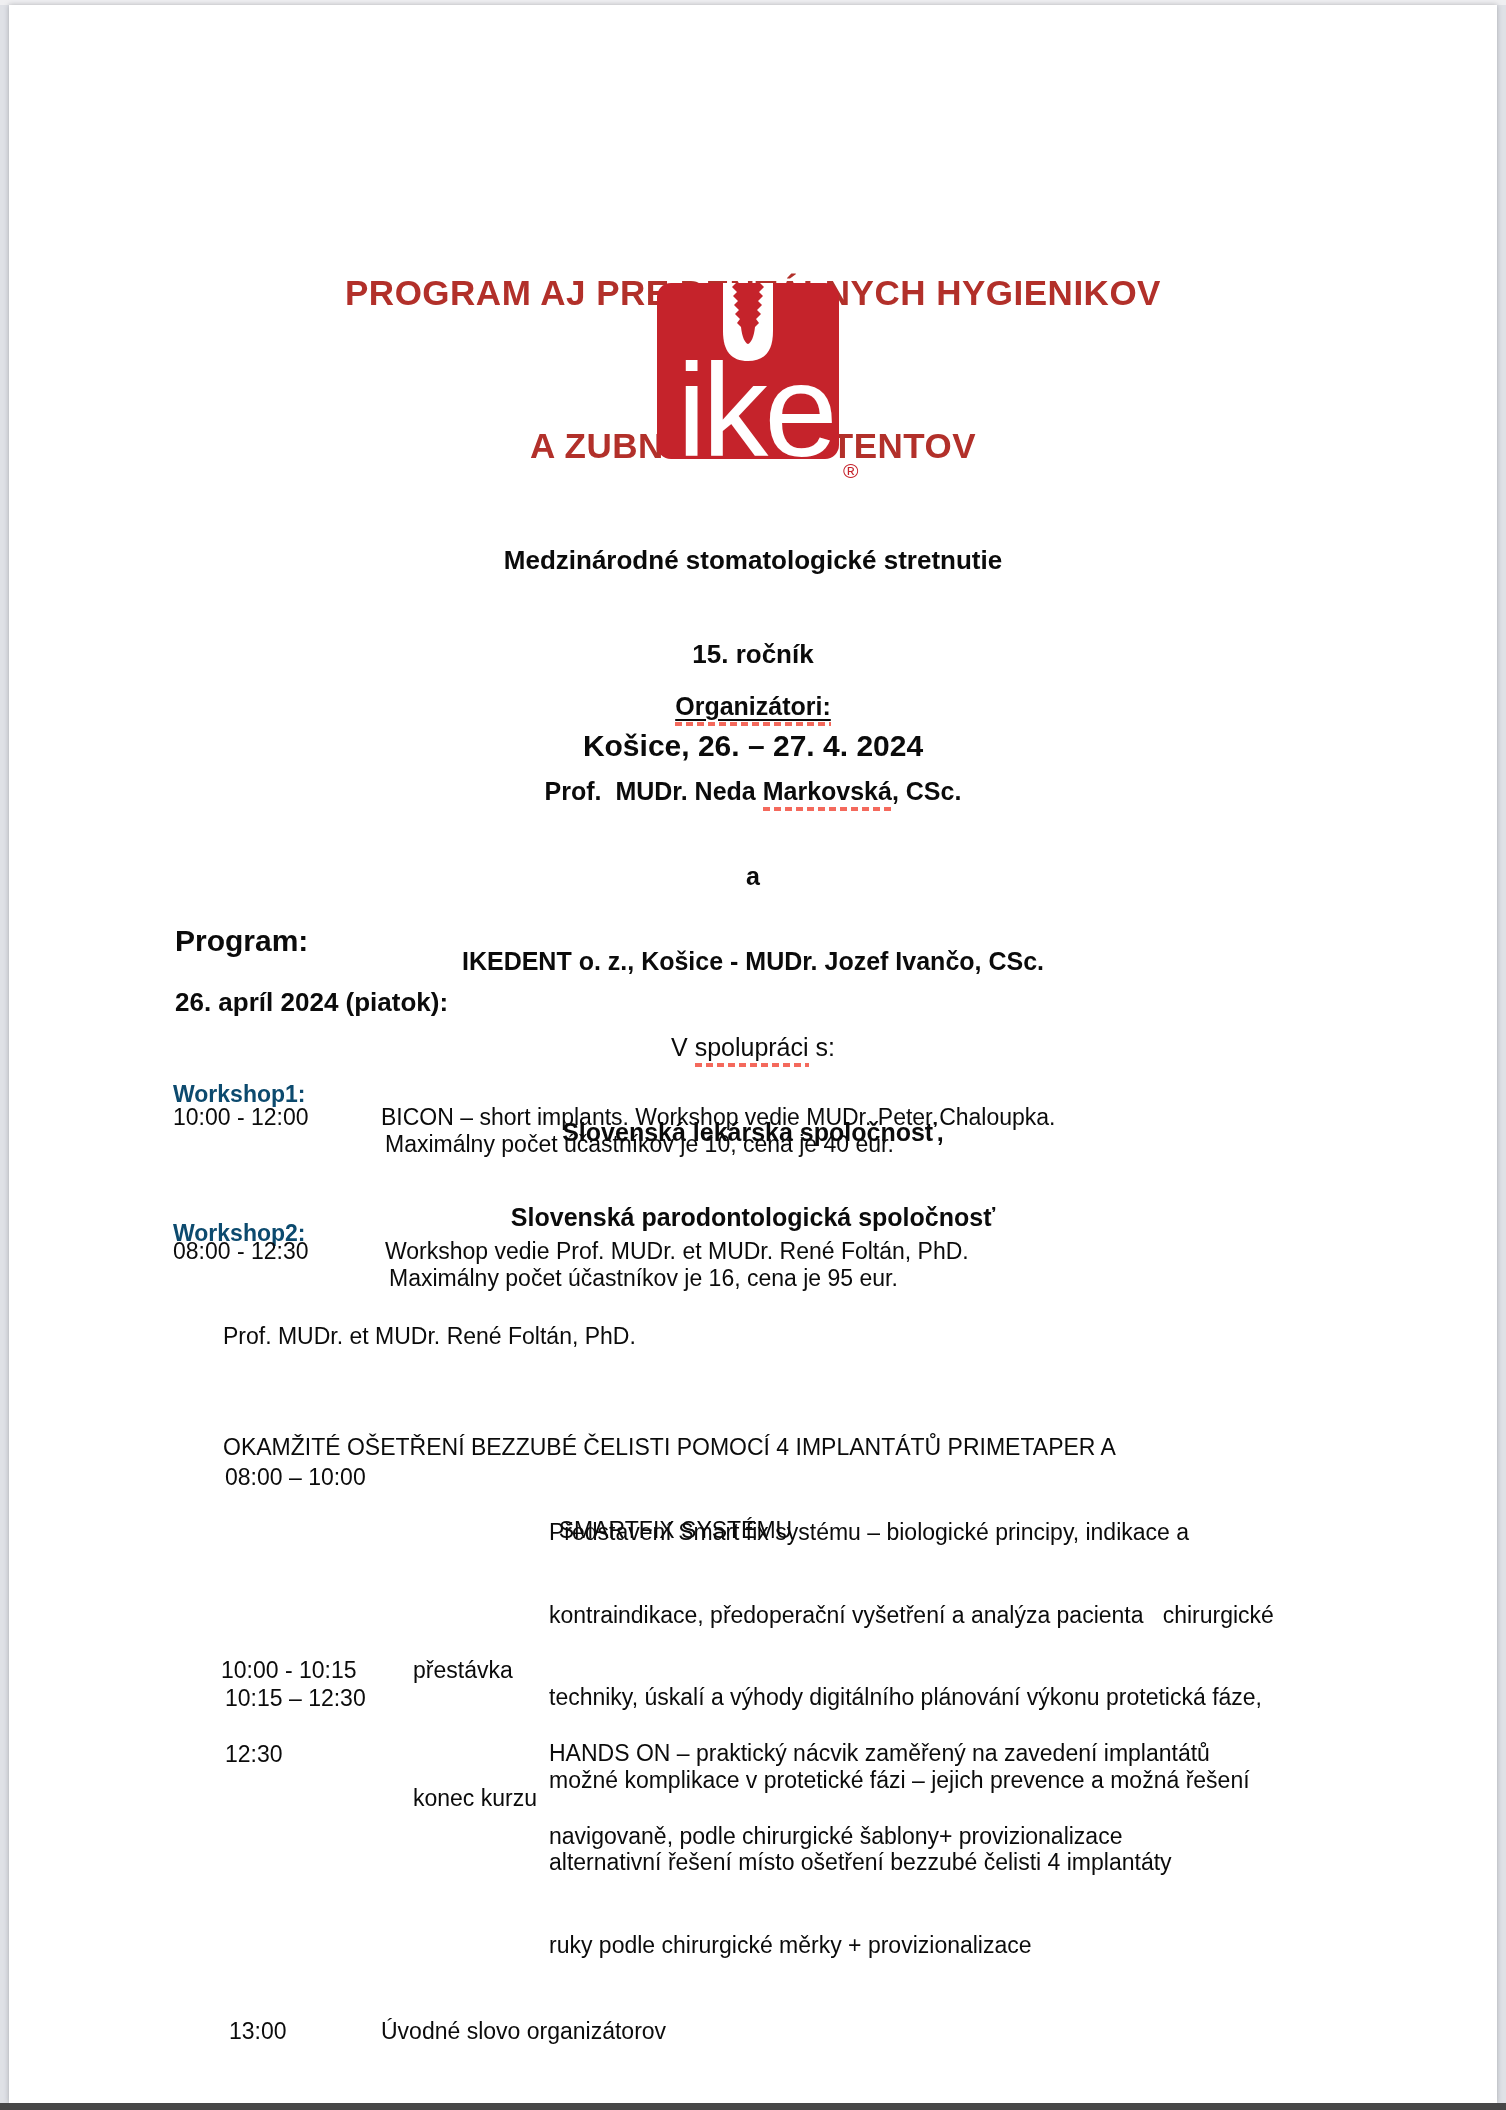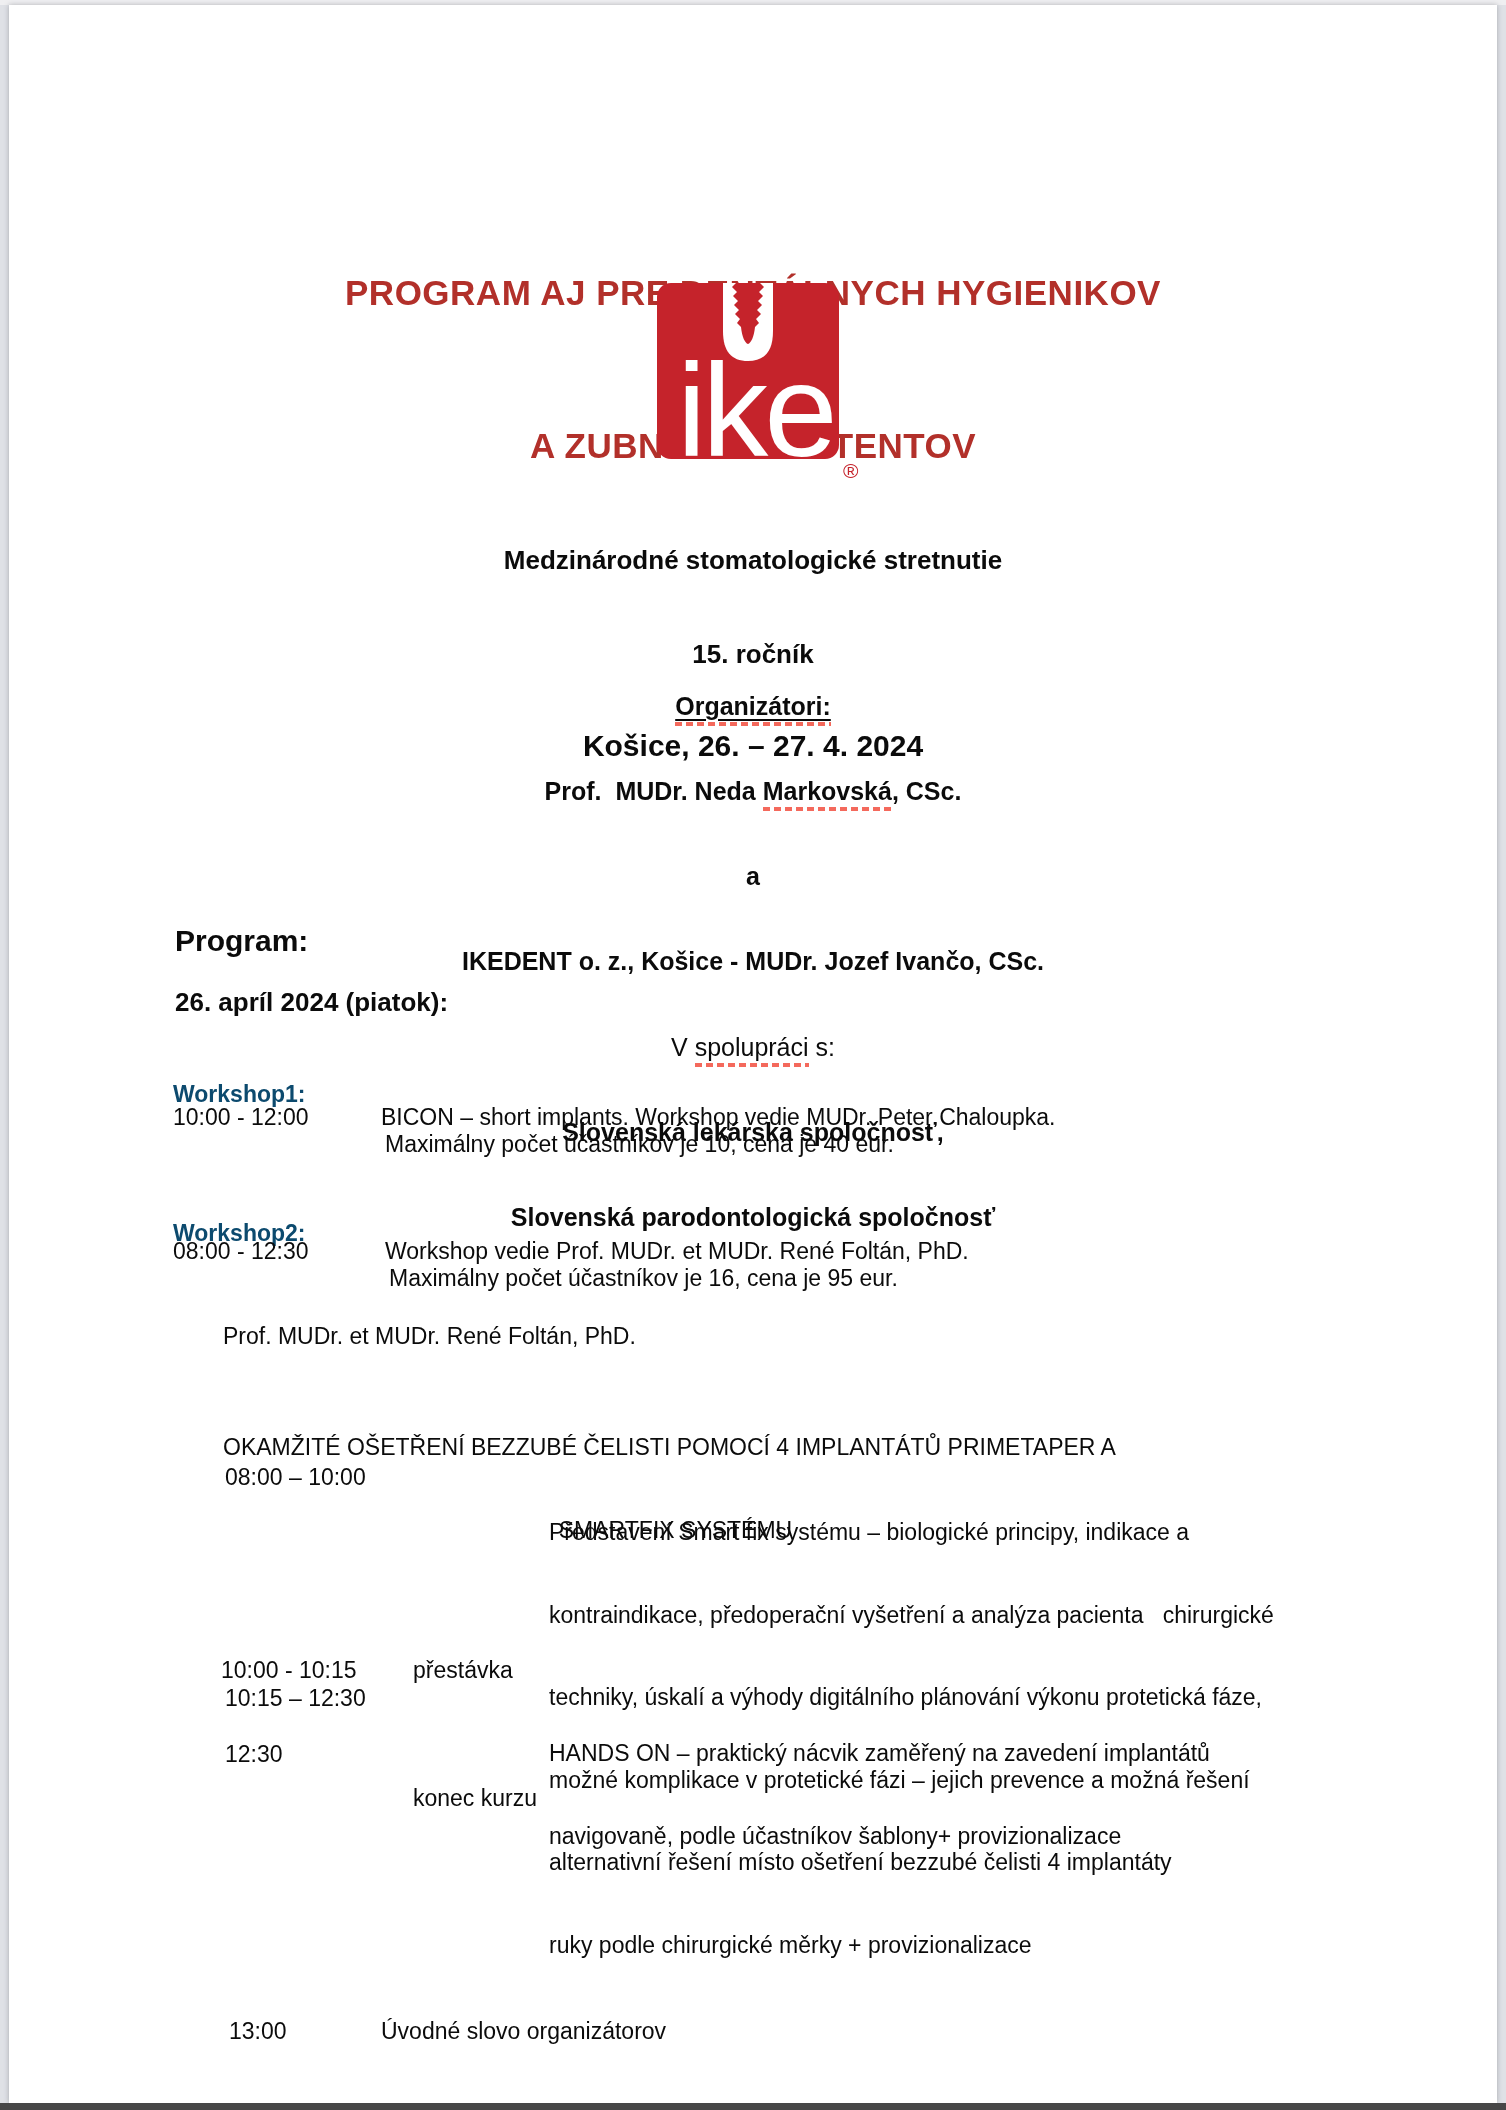--- a/index.html
+++ b/index.html
@@ -117,21 +117,21 @@
     <div>alternativní řešení místo ošetření bezzubé čelisti 4 implantáty</div>
     <div>ruky podle chirurgické měrky + provizionalizace</div>
   </div>
 
   <div class="t" style="left:212px;top:1652px;">10:00 - 10:15</div>
   <div class="t" style="left:404px;top:1652px;">přestávka</div>
 
   <div class="t" style="left:216px;top:1680px;">10:15 – 12:30</div>
   <div class="t" style="left:540px;top:1680px;width:845px;">
     <div>HANDS ON – praktický nácvik zaměřený na zavedení implantátů</div>
-    <div>navigovaně, podle účastníkov šablony+ provizionalizace</div>
+    <div>navigovaně, podle chirurgické šablony+ provizionalizace</div>
   </div>
 
   <div class="t" style="left:216px;top:1736px;">12:30</div>
   <div class="t" style="left:404px;top:1736px;margin-top:44px;">konec kurzu</div>
 
   <div class="t" style="left:220px;top:2013px;">13:00</div>
   <div class="t" style="left:372px;top:2013px;">Úvodné slovo organizátorov</div>
 
 </div>
 

